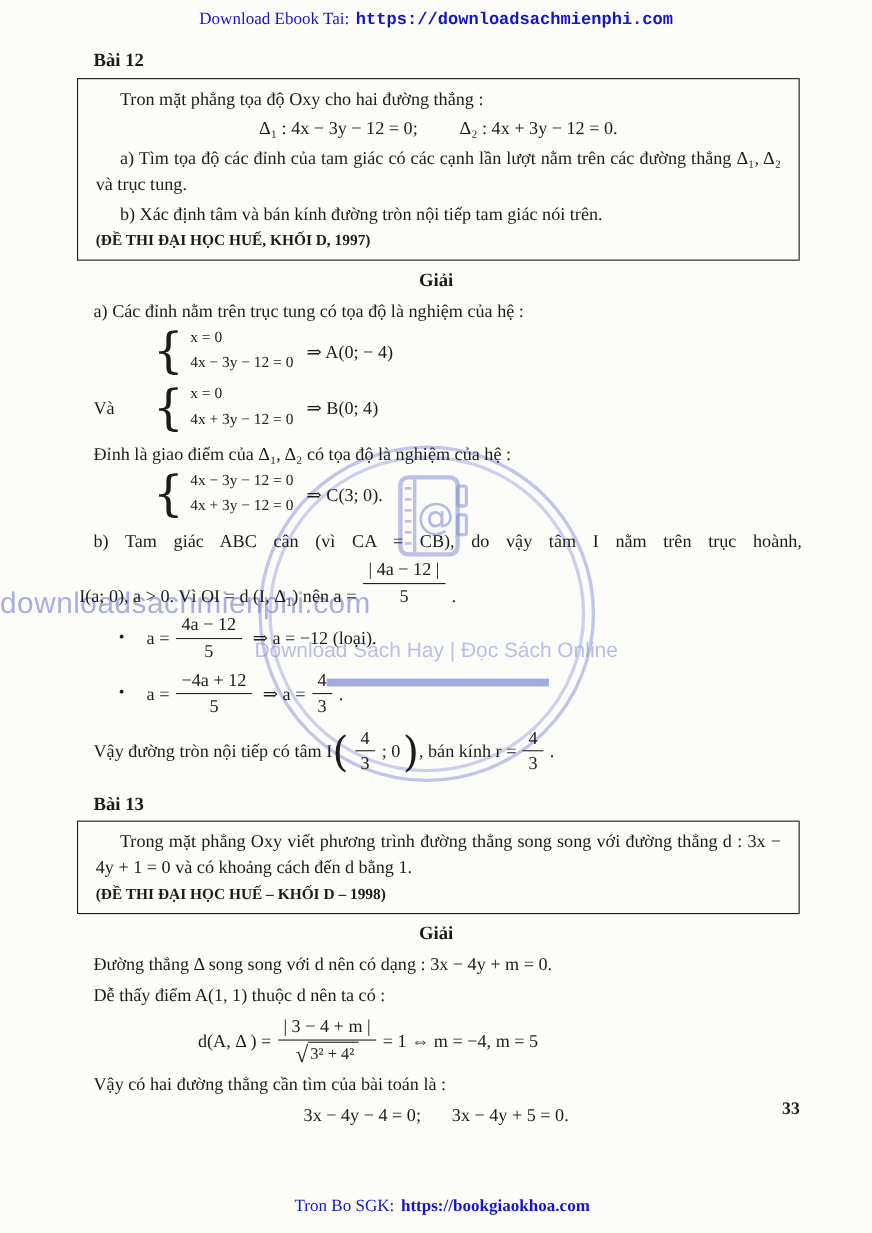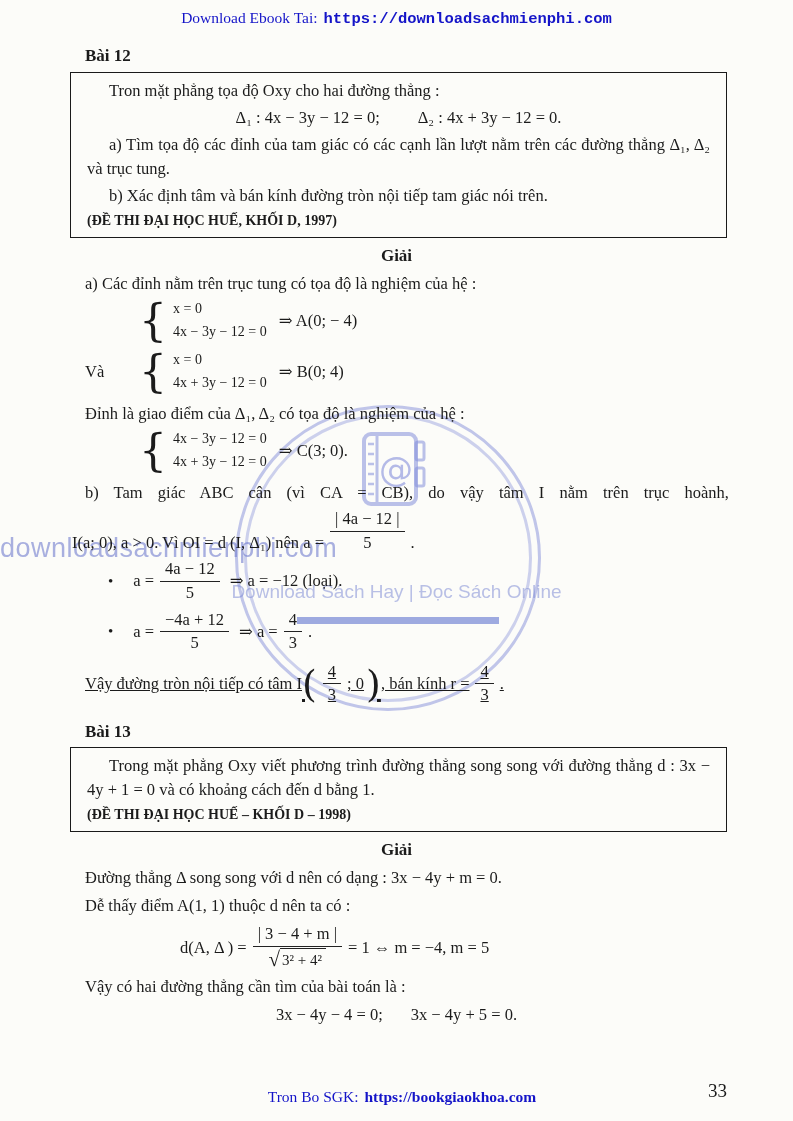--- a/index.html
+++ b/index.html
@@ -47,29 +47,29 @@
   .sysres { margin-left:12px; font-size:16.5px; }
   .frac { display:inline-block; vertical-align:middle; text-align:center;
     font-size:16.5px; line-height:1.25; margin:0 6px; }
   .frac .num { display:block; padding:0 5px 1px; border-bottom:1.5px solid #222; }
   .frac .den { display:block; padding-top:1px; }
   .fracline { display:flex; align-items:flex-end; margin:4px 64px 0 72px; font-size:16.5px; }
   .case { display:flex; align-items:center; margin:6px 0 0 108px; font-size:16.5px; }
   .case .bullet { margin-right:20px; font-size:15px; }
   .case .post { margin-left:4px; }
   .bigparen { font-size:38px; font-weight:300; line-height:0.9; font-family:"DejaVu Serif",serif; }
-  .concl { display:flex; align-items:center; margin:8px 0 0 85px; font-size:16.5px;text-decoration:underline; }
+  .concl { display:flex; align-items:center; margin:8px 0 0 85px; font-size:16.5px; }
   .concl .rest { margin:0 2px 0 0; }
   .distrow { display:flex; align-items:center; margin:6px 0 0 180px; font-size:16.5px; }
   .sqrtwrap { display:inline-flex; align-items:flex-start; }
   .sqrtsign { font-size:21px; line-height:1.05; }
   .radicand { border-top:1.5px solid #222; padding:2px 4px 0 2px; font-size:15px; }
   .finaleq { text-align:center; margin-top:6px; font-size:16.5px; }
   .finaleq .gap { display:inline-block; width:28px; }
-  .pagenum { position:absolute; top:1080px; right:66px; font-weight:400; font-size:19px; z-index:1; }
+  .pagenum { position:absolute; top:1000px; right:66px; font-weight:700; font-size:16px; z-index:1; }
   .footer { position:absolute; top:1088px; left:0; right:0; text-align:center;
     font-size:15.5px; color:#1414c8; z-index:1;padding-left:11px; }
   .footer .url { font-weight:700; margin-left:6px; }
 </style>
 </head>
 <body>
 
 <div class="page">
 
   <div class="wm">

